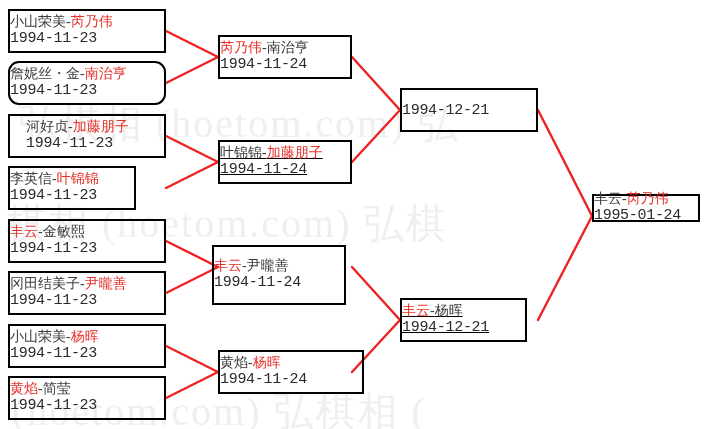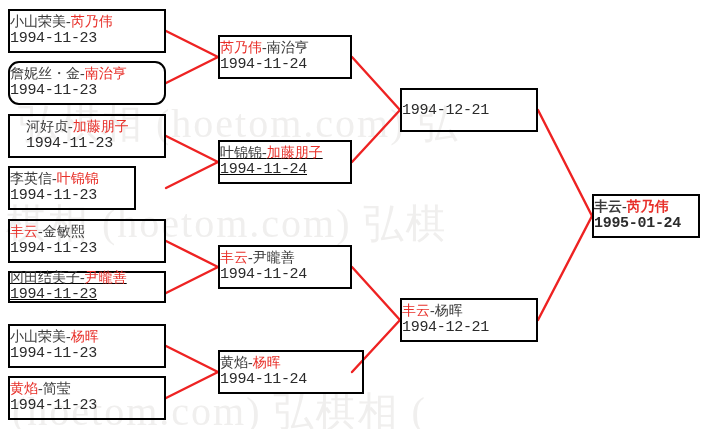--- a/index.html
+++ b/index.html
@@ -146,21 +146,21 @@
     <div class="match-date">1994-11-23</div>
   </div>
 
   <div class="match-box" style="left:8px;  top:219px; width:158px; height:44px;">
     <div class="match-title">
       <span class="win">丰云</span><span>-</span><span>金敏熙</span>
     </div>
     <div class="match-date">1994-11-23</div>
   </div>
 
-  <div class="match-box" style="left:8px;  top:271px; width:158px; height:32px;text-decoration:underline;">
+  <div class="match-box" style="left:8px;  top:271px; width:158px; height:44px;">
     <div class="match-title">
       <span>冈田结美子</span><span>-</span><span class="win">尹曨善</span>
     </div>
     <div class="match-date">1994-11-23</div>
   </div>
 
   <div class="match-box" style="left:8px;  top:324px; width:158px; height:44px;">
     <div class="match-title">
       <span>小山荣美</span><span>-</span><span class="win">杨晖</span>
     </div>
@@ -181,45 +181,45 @@
     <div class="match-date">1994-11-24</div>
   </div>
 
   <div class="match-box" style="left:218px; top:140px; width:134px; height:44px;text-decoration:underline;">
     <div class="match-title">
       <span>叶锦锦</span><span>-</span><span class="win">加藤朋子</span>
     </div>
     <div class="match-date">1994-11-24</div>
   </div>
 
-  <div class="match-box" style="left:218px; top:245px; width:134px; height:44px;">
+  <div class="match-box" style="left:212px; top:245px; width:134px; height:60px;">
     <div class="match-title">
       <span class="win">丰云</span><span>-</span><span>尹曨善</span>
     </div>
     <div class="match-date">1994-11-24</div>
   </div>
 
   <div class="match-box" style="left:218px; top:350px; width:146px; height:44px;">
     <div class="match-title">
       <span>黄焰</span><span>-</span><span class="win">杨晖</span>
     </div>
     <div class="match-date">1994-11-24</div>
   </div>
 
   <div class="match-box" style="left:400px; top:88px;  width:138px; height:44px;">
     <div class="match-date">1994-12-21</div>
   </div>
 
-  <div class="match-box" style="left:400px; top:298px; width:138px; height:44px;">
+  <div class="match-box" style="left:400px; top:298px; width:127px; height:44px;text-decoration:underline;">
     <div class="match-title">
       <span class="win">丰云</span><span>-</span><span>杨晖</span>
     </div>
     <div class="match-date">1994-12-21</div>
   </div>
 
-  <div class="match-box" style="left:592px; top:194px; width:108px; height:44px;font-weight:bold;">
+  <div class="match-box" style="left:592px; top:194px; width:108px; height:28px;">
     <div class="match-title">
       <span>丰云</span><span>-</span><span class="win">芮乃伟</span>
     </div>
     <div class="match-date">1995-01-24</div>
   </div>
 
 </div>
 
 </body></html>

